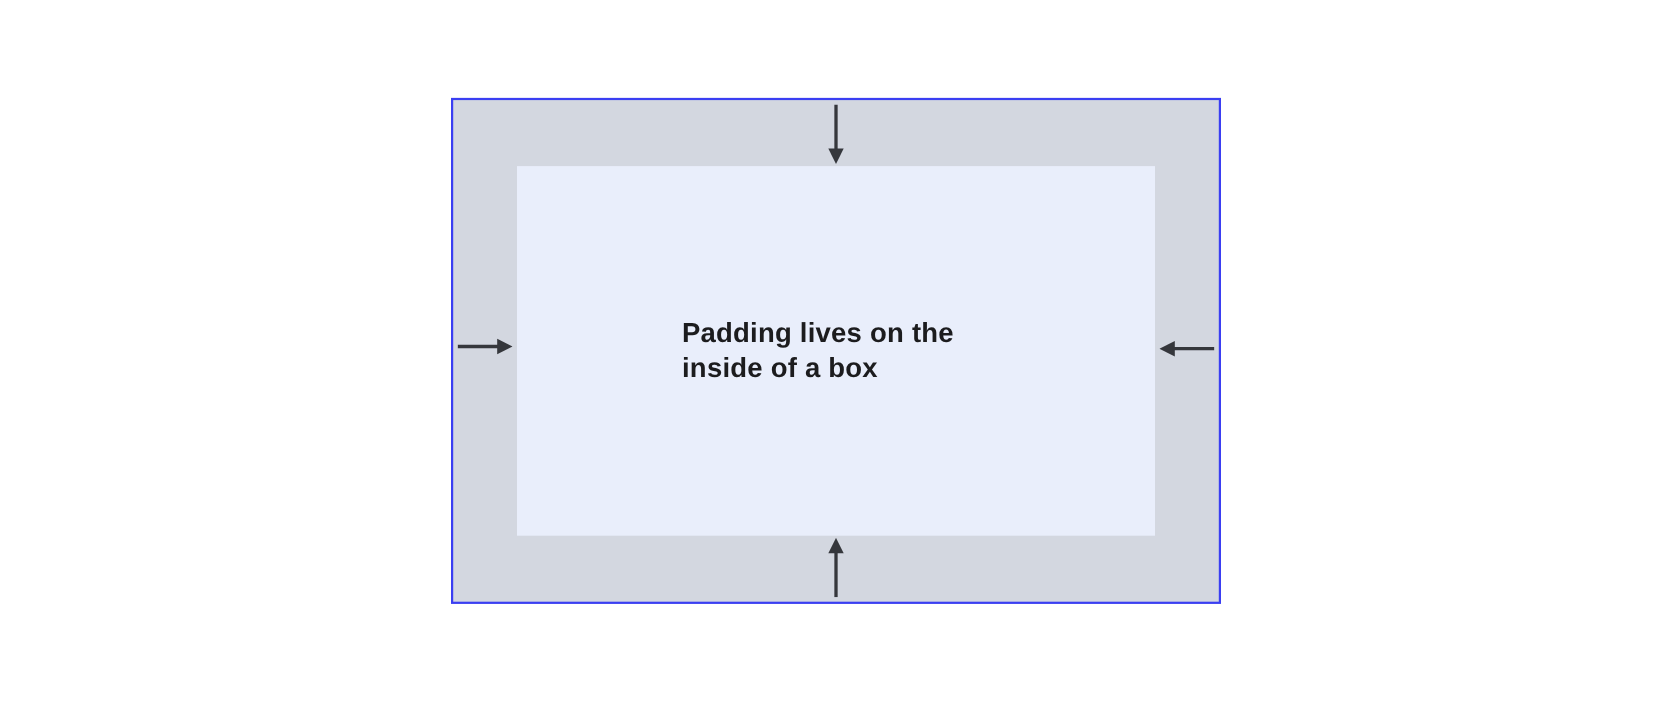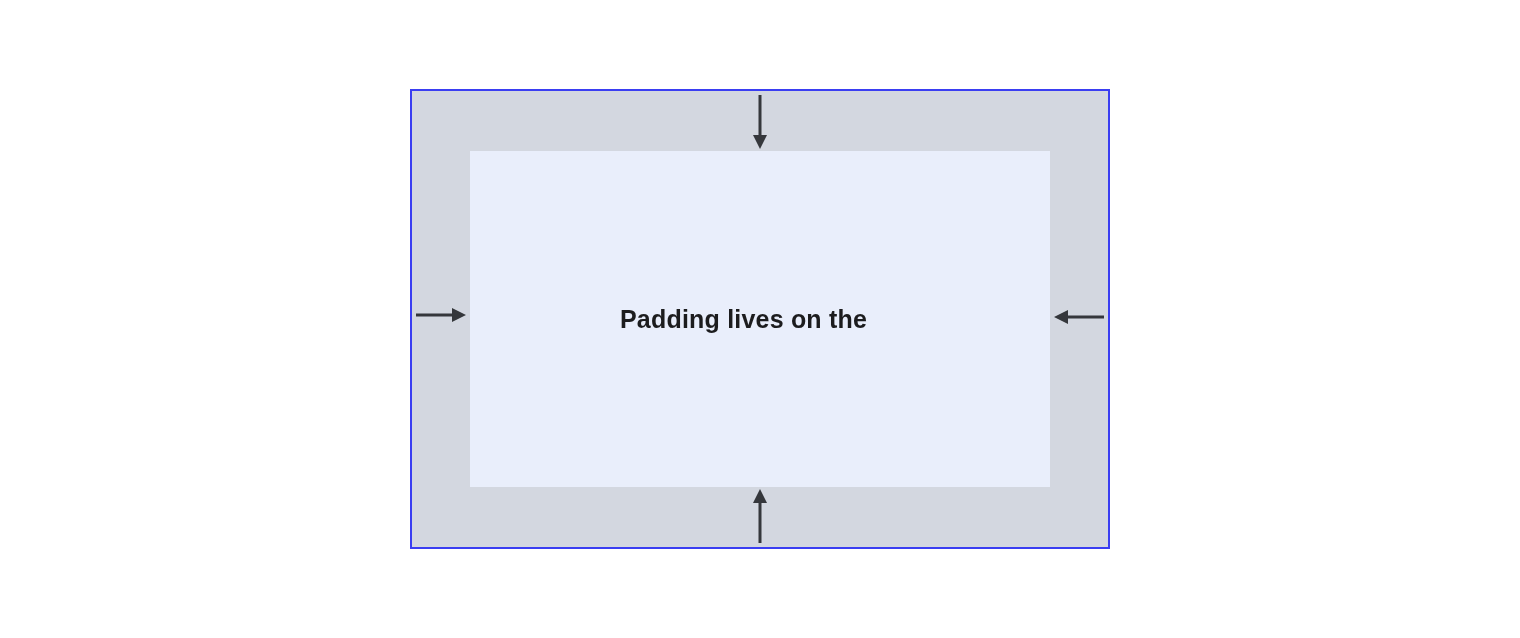--- a/index.html
+++ b/index.html
@@ -59,20 +59,21 @@
 </style>
 </head>
 <body>
 
 <div class="canvas">
 
   <div class="outer-box">
     <div class="inner-box">
       <div class="label">
         <div>Padding lives on the</div>
+        <div>inside of a box</div>
       </div>
     </div>
   </div>
 
   <span class="arrow arrow-top">
     <svg width="16" height="54" viewBox="0 0 16 54" xmlns="http://www.w3.org/2000/svg">
       <line x1="8" y1="0" x2="8" y2="42" stroke="currentColor" stroke-width="3"></line>
       <polygon points="8,54 1,40 15,40" fill="currentColor"></polygon>
     </svg>
   </span>

